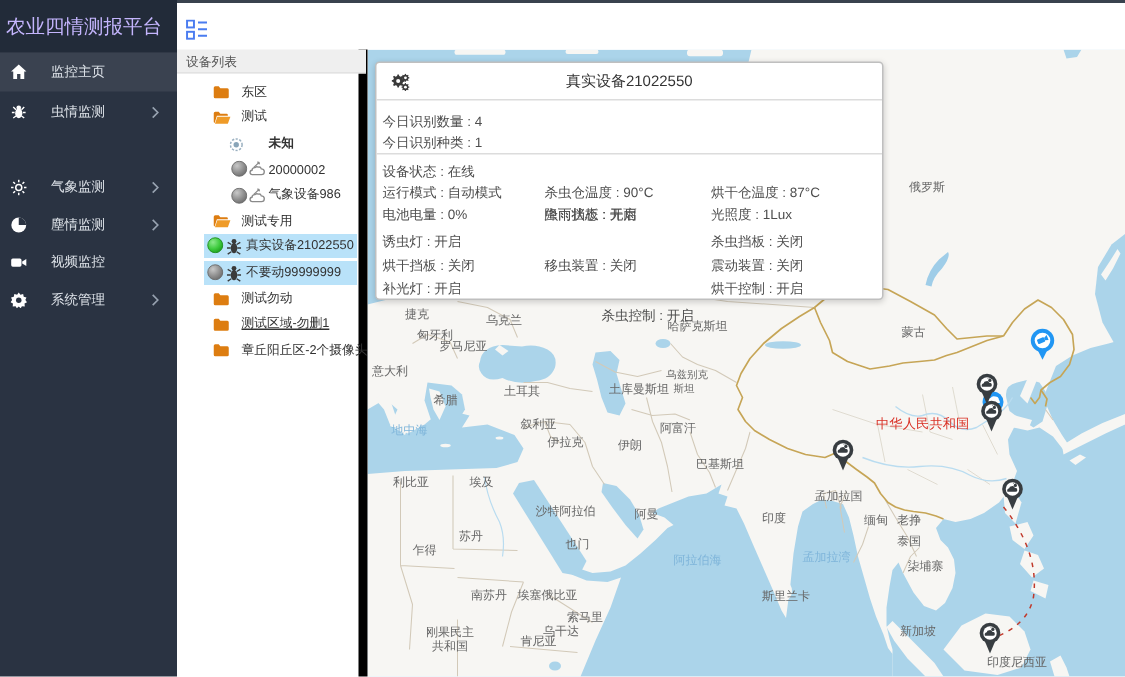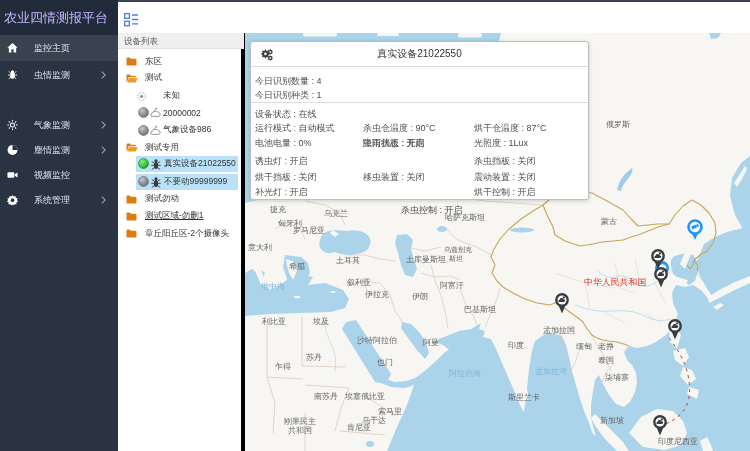--- a/index.html
+++ b/index.html
@@ -9,23 +9,23 @@
   #sidebar { position:absolute; left:0; top:0; width:118px; height:451px; background:#2a3342; }
   #sbtitle { position:absolute; left:0; top:0; width:118px; height:35px; background:#222b39; color:#c4b5fd; font-size:13px; line-height:35px; padding-left:4px; letter-spacing:0; white-space:nowrap; }
   .mi { position:absolute; left:0; width:118px; height:25px; color:#dfe4ea; font-size:9px; }
   .mi .txt { position:absolute; left:34px; top:50%; transform:translateY(-50%); }
   .mi .ic  { position:absolute; left:7px; top:50%; transform:translateY(-50%); width:11px; height:11px; }
   .mi .ar  { position:absolute; right:12px; top:50%; transform:translateY(-50%); }
   #mi0 { top:35px; height:26px; background:#3a4250; }
   
   #topbar { position:absolute; left:118px; top:0; width:632px; height:33px; background:#fff; border-top:2px solid #39424e; }
   
-  #panel { position:absolute; left:118px; top:33px; width:127px; height:418px; background:#fff; border-right:4px solid #000000; }
+  #panel { position:absolute; left:118px; top:33px; width:127px; height:418px; background:#fff; border-right:6px solid #000000; }
   #phead { position:absolute; left:0; top:0; width:126px; height:16px; background:#efefef; border-bottom:1px solid #e2e2e2; color:#555; font-size:8.5px; line-height:16px; padding-left:6px; }
-  .trow { position:absolute; left:0; width:136px; height:17px; font-size:8.5px; color:#333; }
+  .trow { position:absolute; left:16px; width:136px; height:17px; font-size:8.5px; color:#333; }
   .trow .ttxt { position:absolute; top:50%; transform:translateY(-50%); white-space:nowrap; }
   .hl { background:#b9e2f9; }
   
   #popup { position:absolute; left:250px; top:41px; width:339px; height:159px; background:#fff; border:1px solid #bfbfbf; border-radius:3px; box-shadow:0 1px 4px rgba(0,0,0,.18); }
   #ptitle { position:absolute; left:0; top:0; width:100%; height:25px; border-bottom:1px solid #dcdcdc; }
   #ptitle .t { position:absolute; left:0; width:100%; text-align:center; top:5px; font-size:10px; color:#333; }
   .prow { position:absolute; font-size:9px; color:#4d4d4d; white-space:nowrap; }
   #pdiv2 { position:absolute; left:0; top:60px; width:100%; border-top:1px solid #dcdcdc; }
 </style>
 </head>
@@ -281,21 +281,21 @@
       </svg>
       <span class="ttxt" style="left:27px;">东区</span>
     </div>
   <div class="trow" style="top:36.5px;">
       <svg style="position:absolute;left:8px;top:4px" width="12" height="9" viewBox="0 0 12 9">
         <path d="M0.5,1.5 Q0.5,0.5 1.5,0.5 L3.8,0.5 L4.9,1.8 L9.1,1.8 Q9.9,1.8 9.9,2.6 L9.9,3.2 L2.6,3.2 L1.1,8 Q0.5,7.8 0.5,7.2 Z" fill="#dd7d11"></path>
         <path d="M2.9,3.9 L11.6,3.9 L9.9,8.5 L1.3,8.5 Z" fill="#ef9b28"></path>
       </svg>
       <span class="ttxt" style="left:27px;">测试</span>
     </div>
-  <div class="trow" style="top:54.5px;">
+  <div class="trow" style="top:54.5px;font-weight:bold;">
       <svg style="position:absolute;left:19px;top:4px" width="9" height="9" viewBox="0 0 9 9">
         <circle cx="4.5" cy="4.5" r="3.9" fill="none" stroke="#9ab0c0" stroke-width="1" stroke-dasharray="1.5,1"></circle>
         <circle cx="4.5" cy="4.5" r="1.8" fill="#8aa5b8"></circle>
       </svg>
       <span class="ttxt" style="left:45px;">未知</span>
     </div>
   <div class="trow" style="top:71px;">
       <svg style="position:absolute;left:20px;top:3px" width="11" height="11" viewBox="0 0 11 11">
         <circle cx="5.5" cy="5.5" r="5" fill="url(#gsph)" stroke="#6a6a6a" stroke-width="0.6"></circle>
       </svg>

